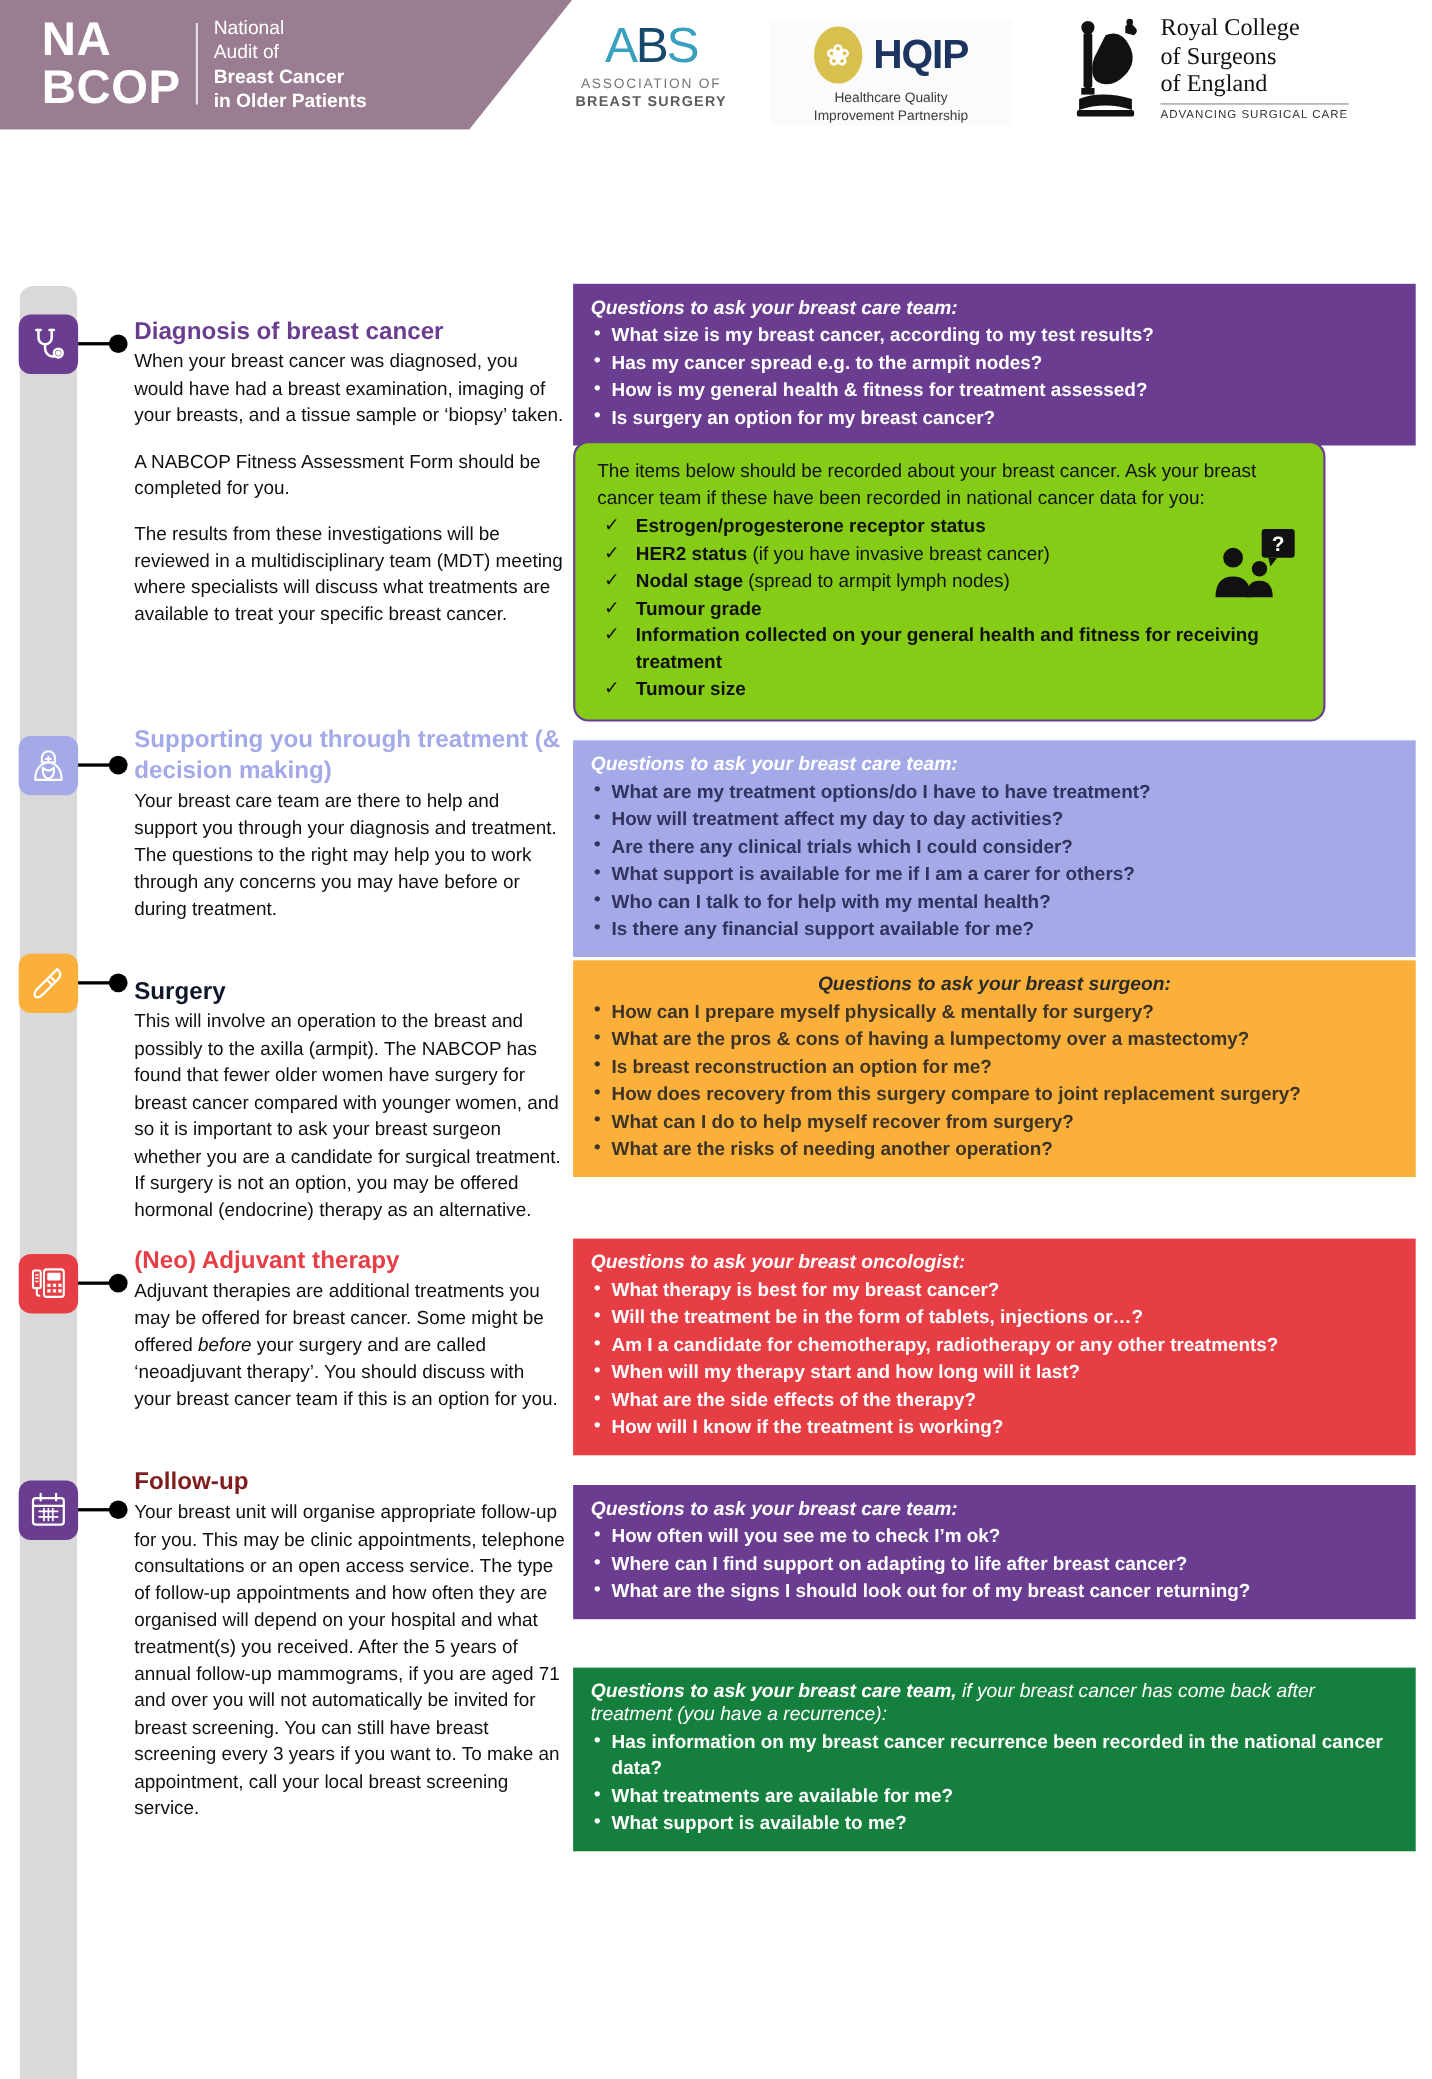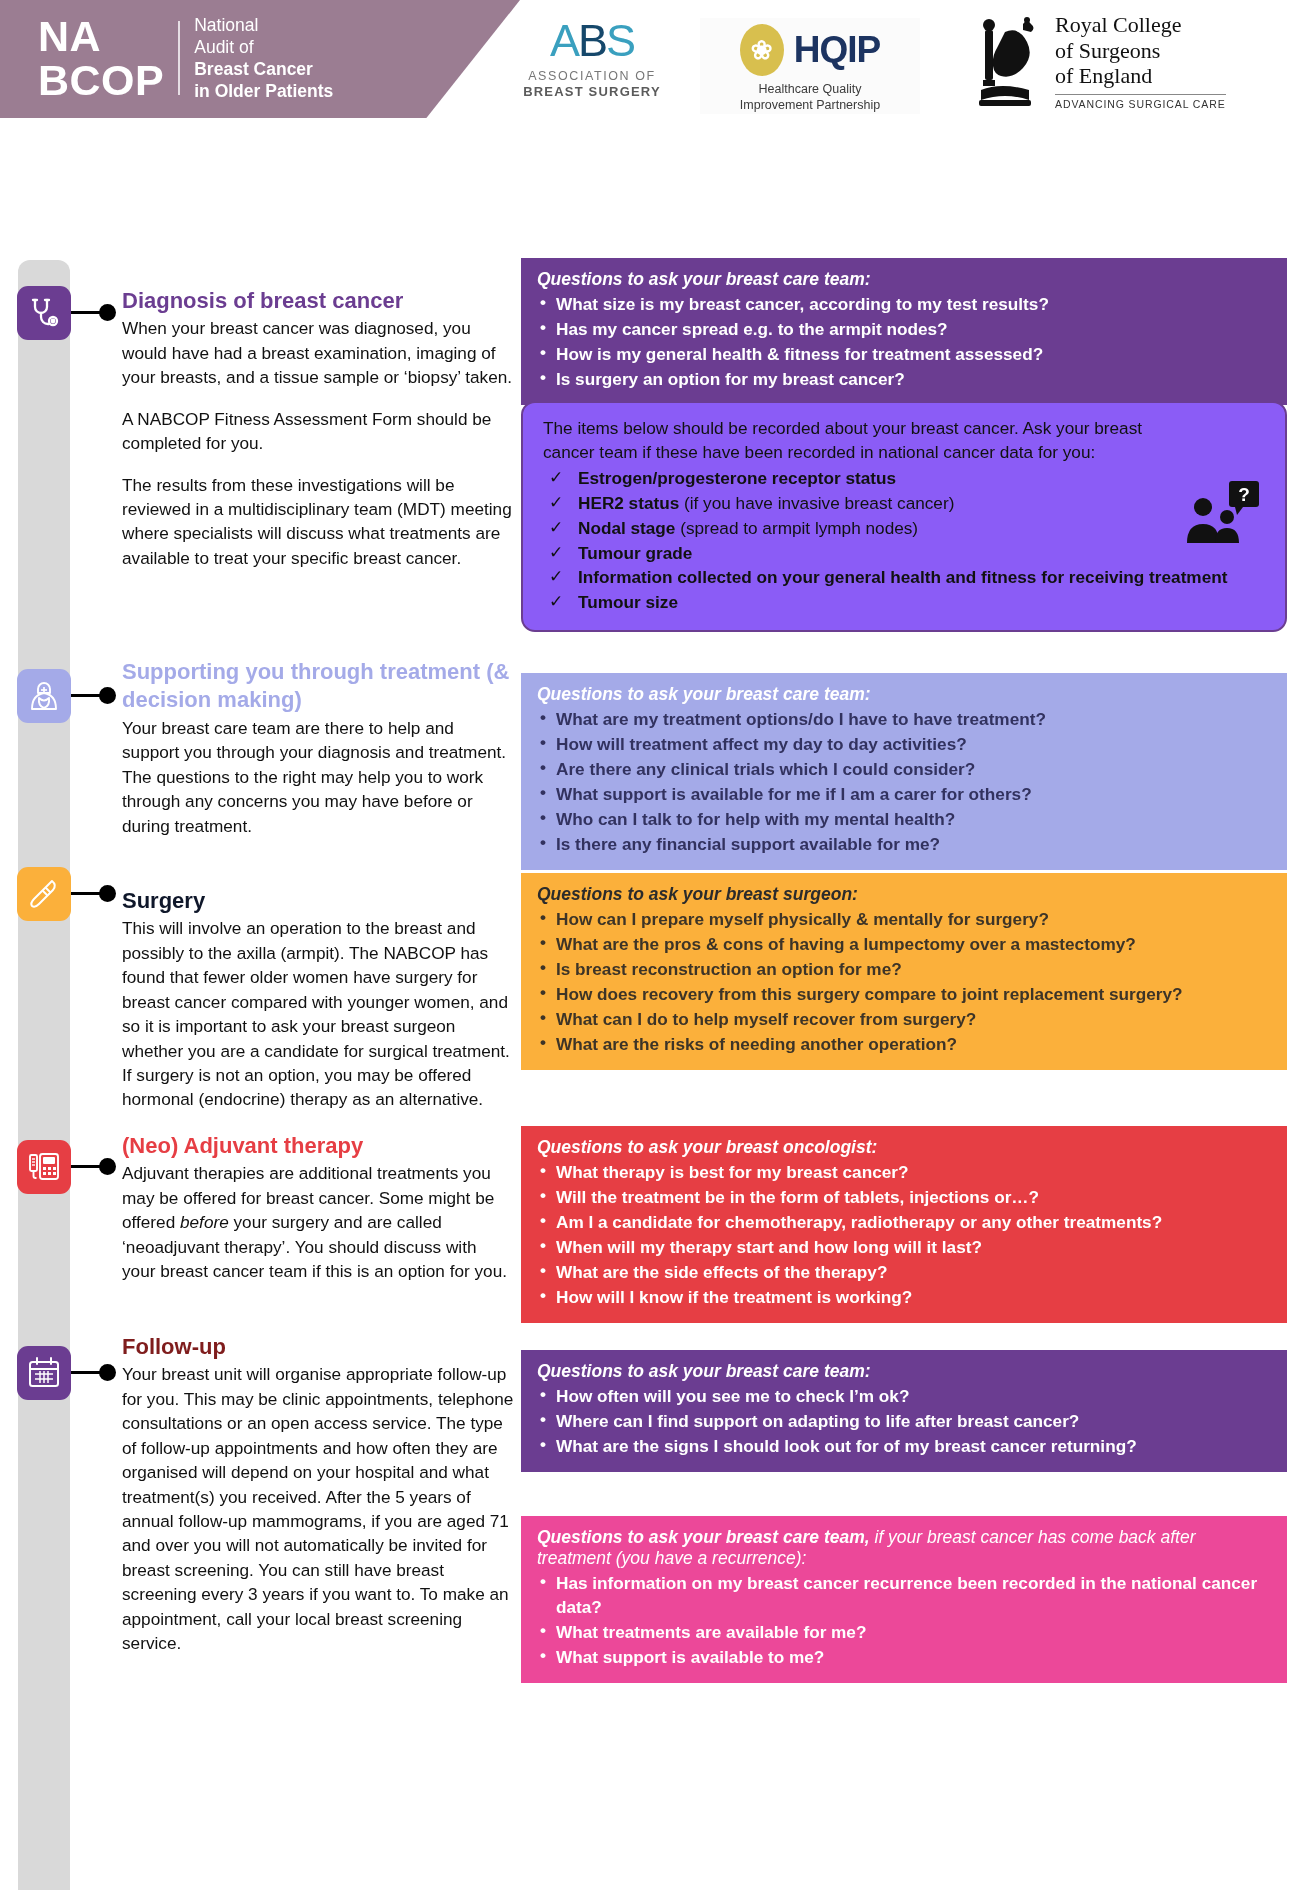--- a/index.html
+++ b/index.html
@@ -235,22 +235,22 @@
     content: "\2022";
     position: absolute;
     left: 3px; top: -1px;
     font-size: 17px;
   }
 
   
   .checkcard {
     position: absolute;
     left: 521px;
-    width: 766px;
-    background: #8b5cf6;
+    width: 684px;
+    background: #84cc16;
     border: 2.5px solid #6b3d91;
     border-radius: 14px;
     padding: 14px 18px 14px 20px;
   }
   .checkcard .intro {
     font-size: 17.2px;
     line-height: 1.39;
     color: #111;
     margin: 0 0 2px 0;
     max-width: 600px;
@@ -443,21 +443,21 @@
     <div class="knob" style="top:767px;"></div>
 
     <div class="lcol" style="top:740px;">
       <h2 class="sec-title" style="color:#0f172a;margin-top:30px;">Surgery</h2>
       <div class="sec-body">
         <p>This will involve an operation to the breast and possibly to the axilla (armpit). The NABCOP has found that fewer older women have surgery for breast cancer compared with younger women, and so it is important to ask your breast surgeon whether you are a candidate for surgical treatment. If surgery is not an option, you may be offered hormonal (endocrine) therapy as an alternative.</p>
       </div>
     </div>
 
     <div class="card" style="top:755px;background:#fbb03b;color:#3d3427;">
-      <div class="card-h" style="color:#2b2b2b;">Questions to ask your breast surgeon:</div>
+      <div class="card-h" style="color:#2b2b2b;text-align:center;">Questions to ask your breast surgeon:</div>
       <ul>
         <li>How can I prepare myself physically &amp; mentally for surgery?</li>
         <li>What are the pros &amp; cons of having a lumpectomy over a mastectomy?</li>
         <li>Is breast reconstruction an option for me?</li>
         <li>How does recovery from this surgery compare to joint replacement surgery?</li>
         <li>What can I do to help myself recover from surgery?</li>
         <li>What are the risks of needing another operation?</li>
       </ul>
     </div>
 
@@ -527,21 +527,21 @@
 
     <div class="card" style="top:1232px;background:#6b3d91;color:#fff;">
       <div class="card-h">Questions to ask your breast care team:</div>
       <ul>
         <li>How often will you see me to check I’m ok?</li>
         <li>Where can I find support on adapting to life after breast cancer?</li>
         <li>What are the signs I should look out for of my breast cancer returning?</li>
       </ul>
     </div>
 
-    <div class="card" style="top:1398px;background:#ec4899;color:#fff;">
+    <div class="card" style="top:1398px;background:#15803d;color:#fff;">
       <div class="card-h"><span style="font-weight:bold;">Questions to ask your breast care team,</span><span style="font-weight:normal;"> if your breast cancer has come back after treatment (you have a recurrence):</span></div>
       <ul>
         <li>Has information on my breast cancer recurrence been recorded in the national cancer data?</li>
         <li>What treatments are available for me?</li>
         <li>What support is available to me?</li>
       </ul>
     </div>
 
   </div>
 </div>

